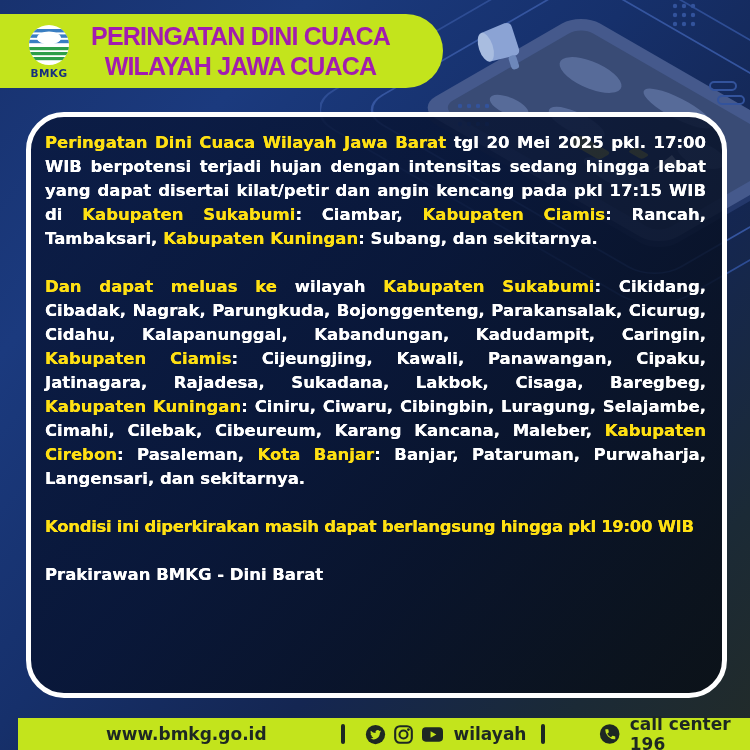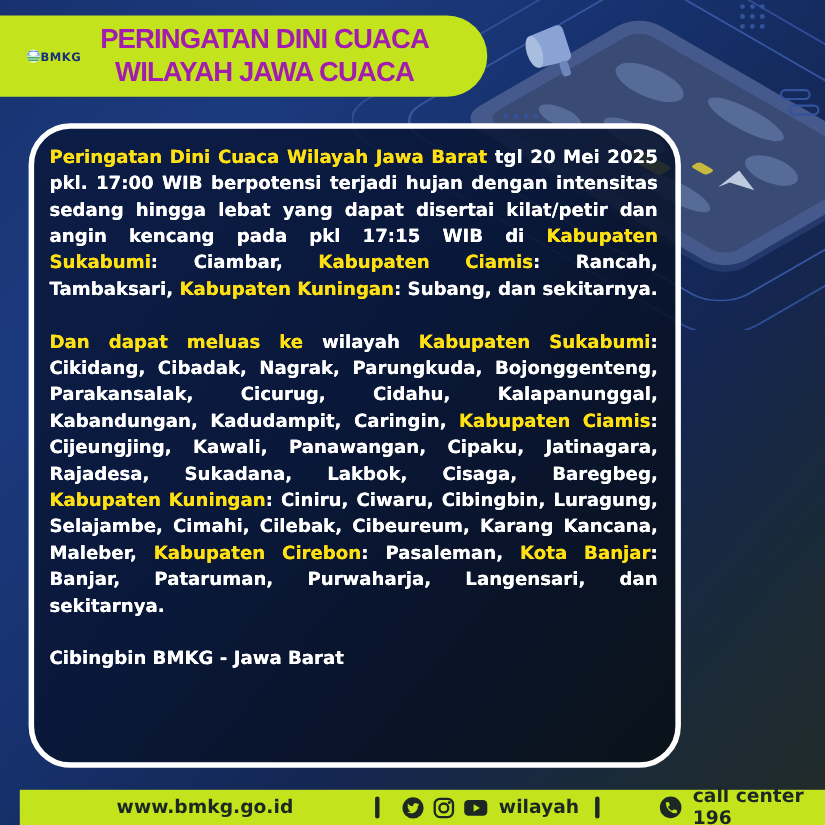--- a/index.html
+++ b/index.html
@@ -9,30 +9,30 @@
     background:linear-gradient(131deg,#18326f 0%,#1b3a7e 22%,#16306b 45%,#142652 65%,#1b2a36 85%,#222b29 100%);
   }
   
   .illu{position:absolute;top:0;right:0;z-index:1;pointer-events:none;}
   
   .banner{
     position:absolute;left:0;top:14px;width:443px;height:74px;z-index:3;
     background:#c3e41c;border-radius:0 37px 37px 0;
     display:flex;align-items:center;
   }
-  .logo-box{margin-left:24px;width:50px;display:flex;flex-direction:row;align-items:center;}
+  .logo-box{margin-left:24px;width:50px;display:flex;flex-direction:column;align-items:center;}
   .logo-label{font-size:10.5px;font-weight:bold;color:#16307e;letter-spacing:.5px;margin-top:1px;}
   .banner-title{
     flex:1;text-align:center;padding-right:36px;
     font-family:"Liberation Sans",sans-serif;font-weight:bold;
     font-size:25px;line-height:30px;color:#a21caf;letter-spacing:-.8px;
   }
   
   .panel{
-    position:absolute;left:26px;top:112px;width:593px;height:586px;z-index:2;
+    position:absolute;left:26px;top:112px;width:701px;height:586px;z-index:2;
     box-sizing:border-box;border:5px solid #fff;border-radius:38px;
     background:linear-gradient(131deg,rgba(8,22,58,.80) 0%,rgba(7,19,48,.84) 45%,rgba(9,15,22,.88) 100%);
     padding:14px 16px 0 14px;
   }
   .panel p{
     margin:0 0 24px 0;font-size:16.5px;line-height:24px;font-weight:bold;
     text-align:justify;color:#fff;text-shadow:0 0 .5px currentColor;
   }
   .seg-y{color:#ffe013;}
   .seg-w{color:#ffffff;}
@@ -140,21 +140,22 @@
   </div>
   <div class="banner-title">
     <div>PERINGATAN DINI CUACA</div>
     <div>WILAYAH JAWA CUACA</div>
   </div>
 </div>
 
 <div class="panel">
   <p><span class="seg-y">Peringatan Dini Cuaca Wilayah Jawa Barat</span><span class="seg-w"> tgl 20 Mei 2025 pkl. 17:00 WIB berpotensi terjadi hujan dengan intensitas sedang hingga lebat yang dapat disertai kilat/petir dan angin kencang pada pkl 17:15 WIB di </span><span class="seg-y">Kabupaten Sukabumi</span><span class="seg-w">: Ciambar, </span><span class="seg-y">Kabupaten Ciamis</span><span class="seg-w">: Rancah, Tambaksari, </span><span class="seg-y">Kabupaten Kuningan</span><span class="seg-w">: Subang, dan sekitarnya.</span></p>
   <p><span class="seg-y">Dan dapat meluas ke</span><span class="seg-w"> wilayah </span><span class="seg-y">Kabupaten Sukabumi</span><span class="seg-w">: Cikidang, Cibadak, Nagrak, Parungkuda, Bojonggenteng, Parakansalak, Cicurug, Cidahu, Kalapanunggal, Kabandungan, Kadudampit, Caringin, </span><span class="seg-y">Kabupaten Ciamis</span><span class="seg-w">: Cijeungjing, Kawali, Panawangan, Cipaku, Jatinagara, Rajadesa, Sukadana, Lakbok, Cisaga, Baregbeg, </span><span class="seg-y">Kabupaten Kuningan</span><span class="seg-w">: Ciniru, Ciwaru, Cibingbin, Luragung, Selajambe, Cimahi, Cilebak, Cibeureum, Karang Kancana, Maleber, </span><span class="seg-y">Kabupaten Cirebon</span><span class="seg-w">: Pasaleman, </span><span class="seg-y">Kota Banjar</span><span class="seg-w">: Banjar, Pataruman, Purwaharja, Langensari, dan sekitarnya.</span></p>
-  <p class="forecaster">Cibingbin BMKG - Jawa Barat</p>
+  <p class="closing">Kondisi ini diperkirakan masih dapat berlangsung hingga pkl 19:00 WIB</p>
+  <p class="forecaster">Prakirawan BMKG - Dini Barat</p>
 </div>
 
 <div class="footer">
   <span class="website">www.bmkg.go.id</span>
   <span class="sep sep1"></span>
   <span class="socials">
     <svg class="icon" width="21" height="21" viewBox="0 0 24 24">
       <circle cx="12" cy="12" r="11" fill="#1d2823"></circle>
       <path fill="#c3e41c" d="M18.5 8.3c-.4.2-.9.3-1.4.4.5-.3.9-.8 1.1-1.4-.5.3-1 .5-1.6.6a2.6 2.6 0 0 0-4.5 2.4 7.4 7.4 0 0 1-5.4-2.7c-.7 1.2-.3 2.7.8 3.5-.4 0-.8-.1-1.2-.3 0 1.3.9 2.4 2.1 2.6-.4.1-.8.1-1.2.1.3 1 1.3 1.8 2.4 1.8a5.3 5.3 0 0 1-3.9 1.1 7.4 7.4 0 0 0 4 1.2c4.8 0 7.5-4 7.3-7.6.5-.4 1-.9 1.5-1.7z"></path>
     </svg>

